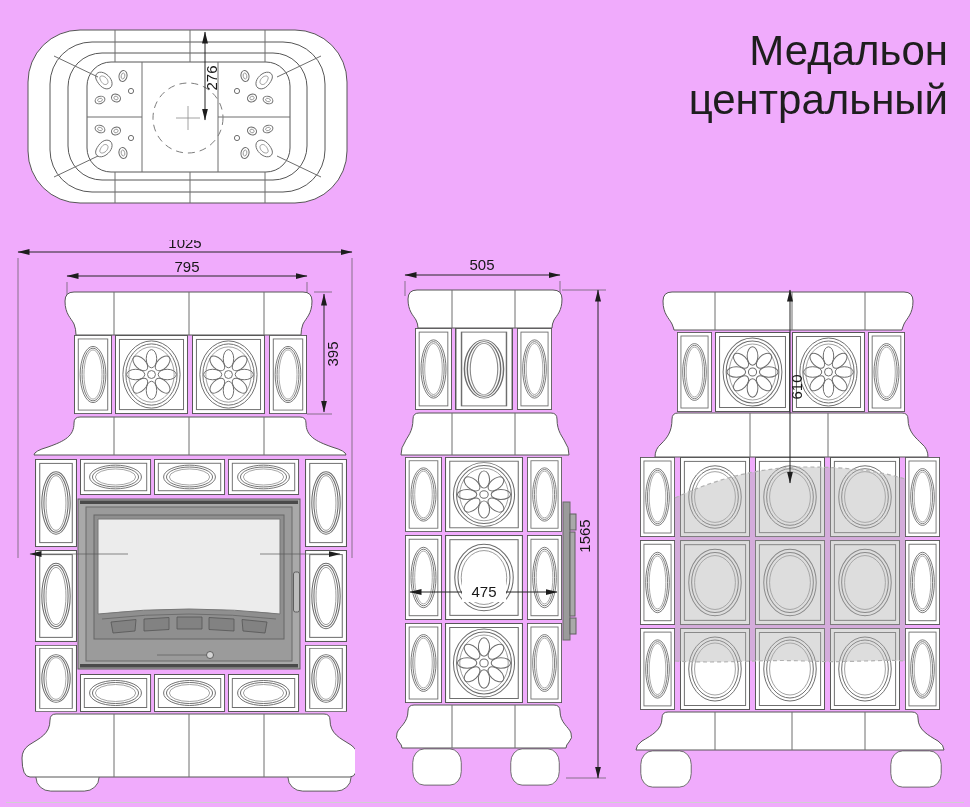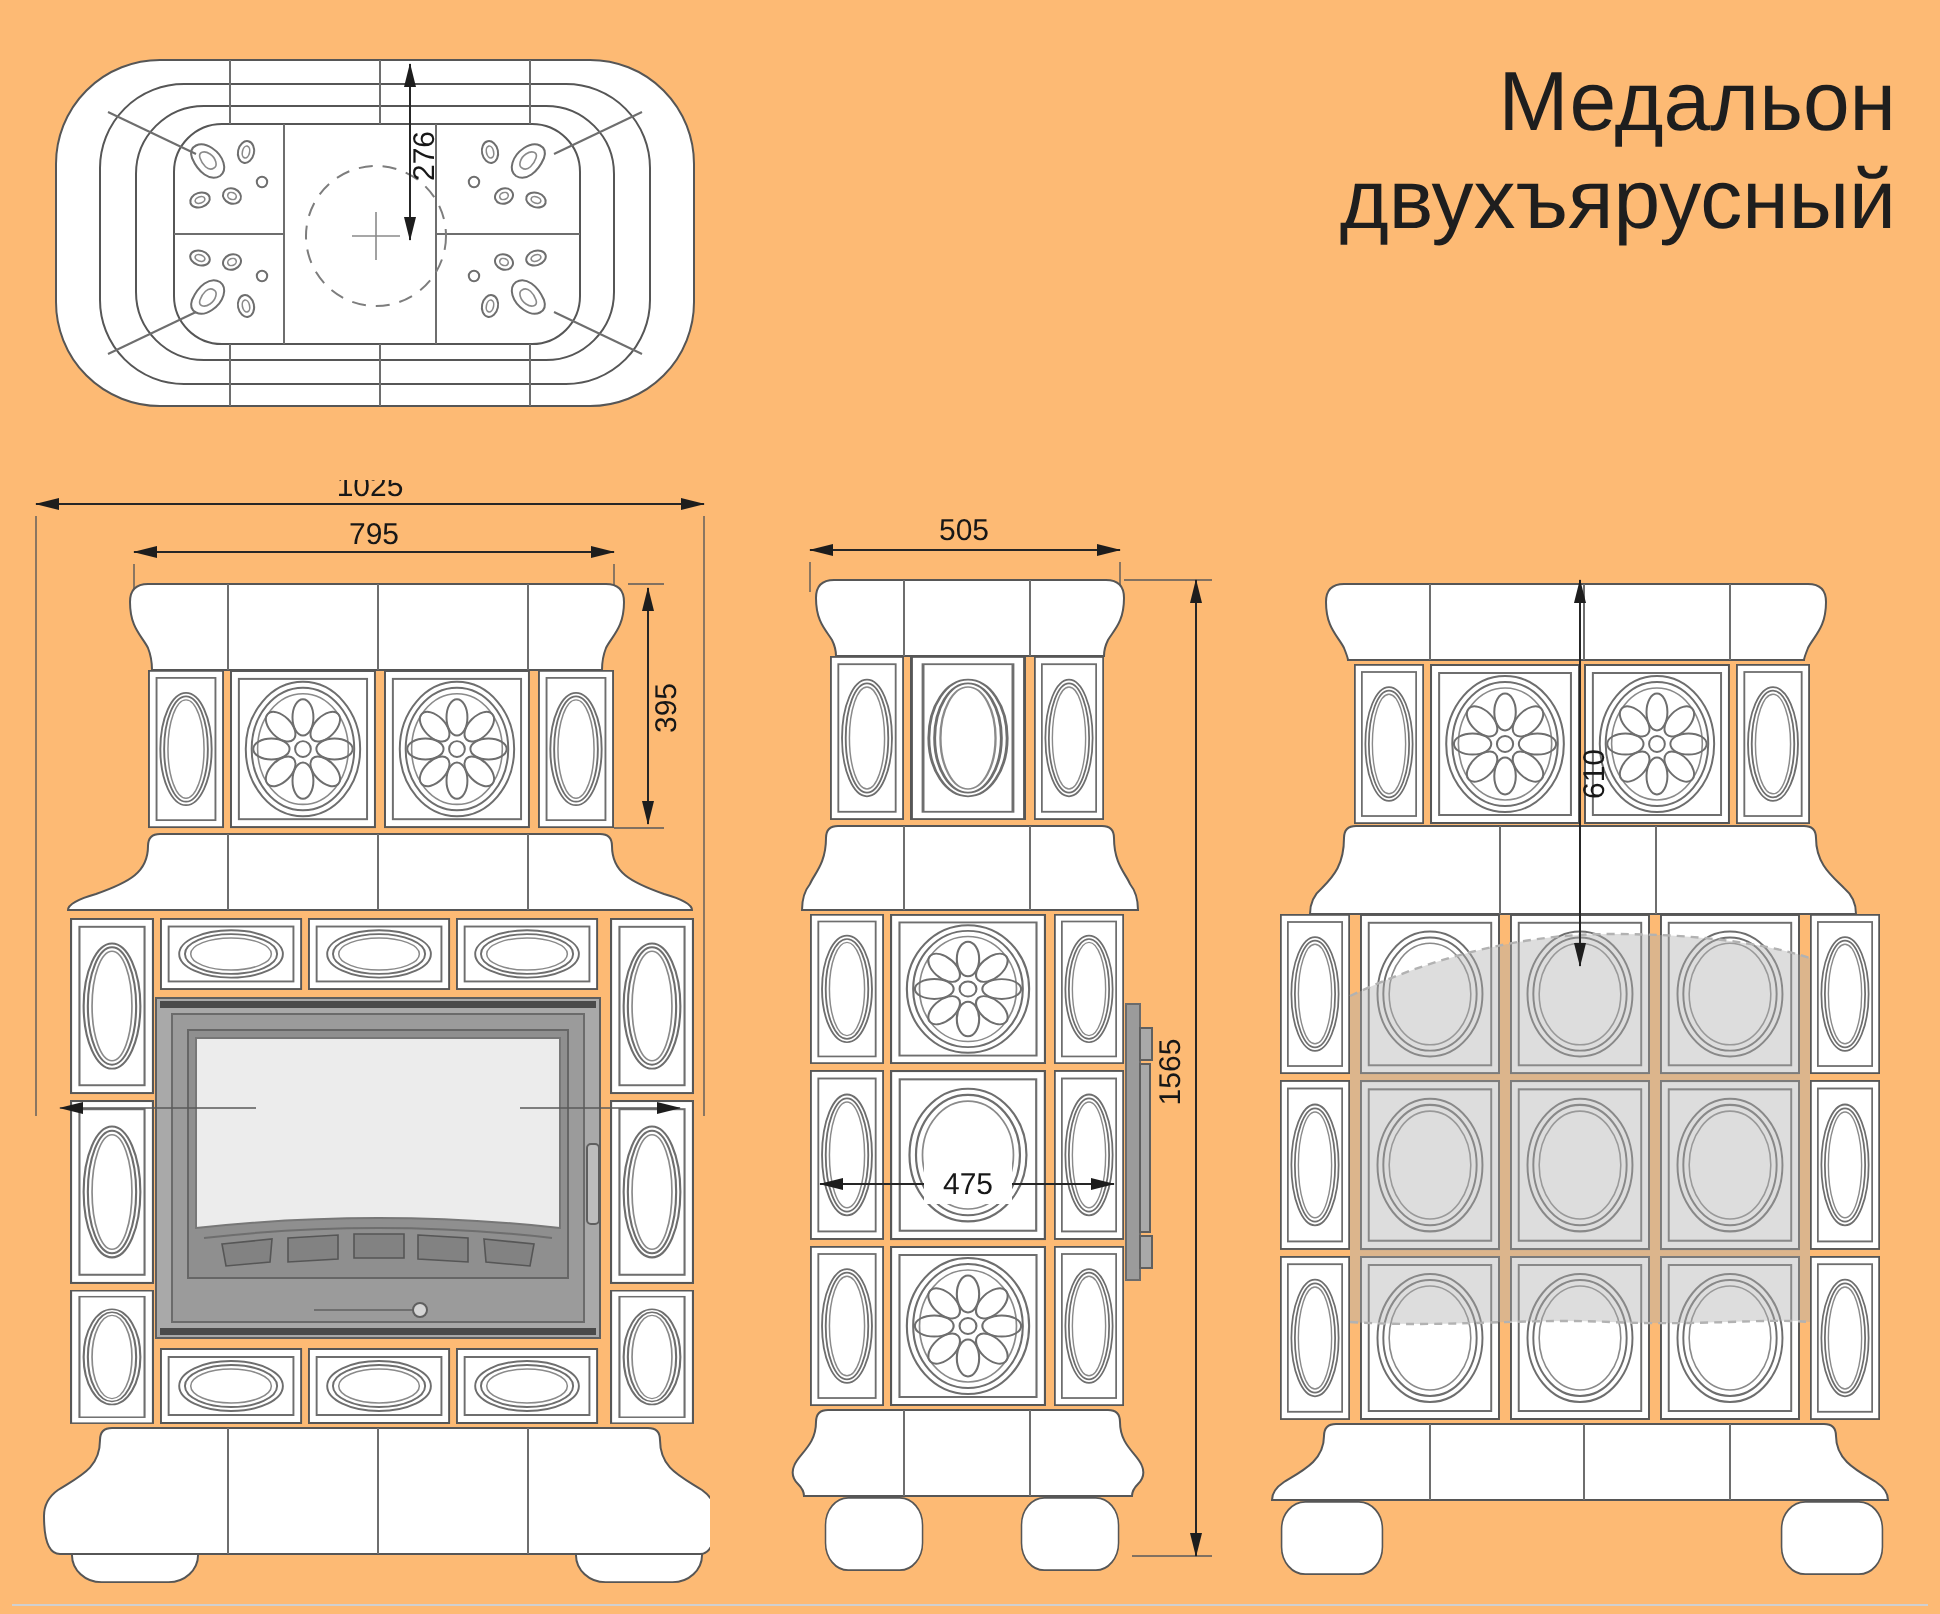--- a/index.html
+++ b/index.html
@@ -1,16 +1,16 @@
 <!DOCTYPE html>
 <html><head>
 <meta charset="utf-8">
 <style>
   html,body{margin:0;padding:0;background:#ffffff;}
-  .page{position:relative;width:970px;height:807px;background:#fdba74;overflow:hidden;
+  .page{position:relative;width:970px;height:807px;background:#f0abfc;overflow:hidden;
         font-family:"Liberation Sans",sans-serif;}
   .title{position:absolute;top:26px;right:22px;text-align:right;
          font-size:42px;line-height:1.17;color:#1e1e1e;}
   .view{position:absolute;}
   
   .ln   {fill:#ffffff;stroke:#565656;stroke-width:1;}
   .nofill{fill:none;stroke:#6e6e6e;stroke-width:1;}
   .thin {fill:none;stroke:#8a8a8a;stroke-width:0.8;}
   .dash {fill:none;stroke:#7d7d7d;stroke-width:1;stroke-dasharray:7 5;}
   .dim  {fill:none;stroke:#262626;stroke-width:1;}
@@ -95,21 +95,21 @@
         <ellipse class="thin" cx="10" cy="31" rx="2.5" ry="1.6" transform="rotate(-18 10 31)"></ellipse>
         <ellipse class="nofill" cx="26" cy="29" rx="4.6" ry="3.8" transform="rotate(22 26 29)"></ellipse>
         <ellipse class="thin" cx="26" cy="29" rx="2.2" ry="1.7" transform="rotate(22 26 29)"></ellipse>
         <circle class="nofill" cx="41" cy="22" r="2.6"></circle>
       </g>
     </defs>
   </svg>
 
   <div class="title">
     <div>Медальон</div>
-    <div>двухъярусный</div>
+    <div>центральный</div>
   </div>
 
   <svg class="view" style="left:14px;top:8px" width="345" height="200">
     <g>
       <rect class="ln" x="14" y="22" width="319" height="173" rx="52"></rect>
       <rect class="ln" x="36" y="34" width="275" height="150" rx="42"></rect>
       <rect class="ln" x="54" y="45" width="239" height="127" rx="34"></rect>
       <rect class="ln" x="73" y="54" width="203" height="110" rx="24"></rect>
     </g>
     <g class="nofill">

